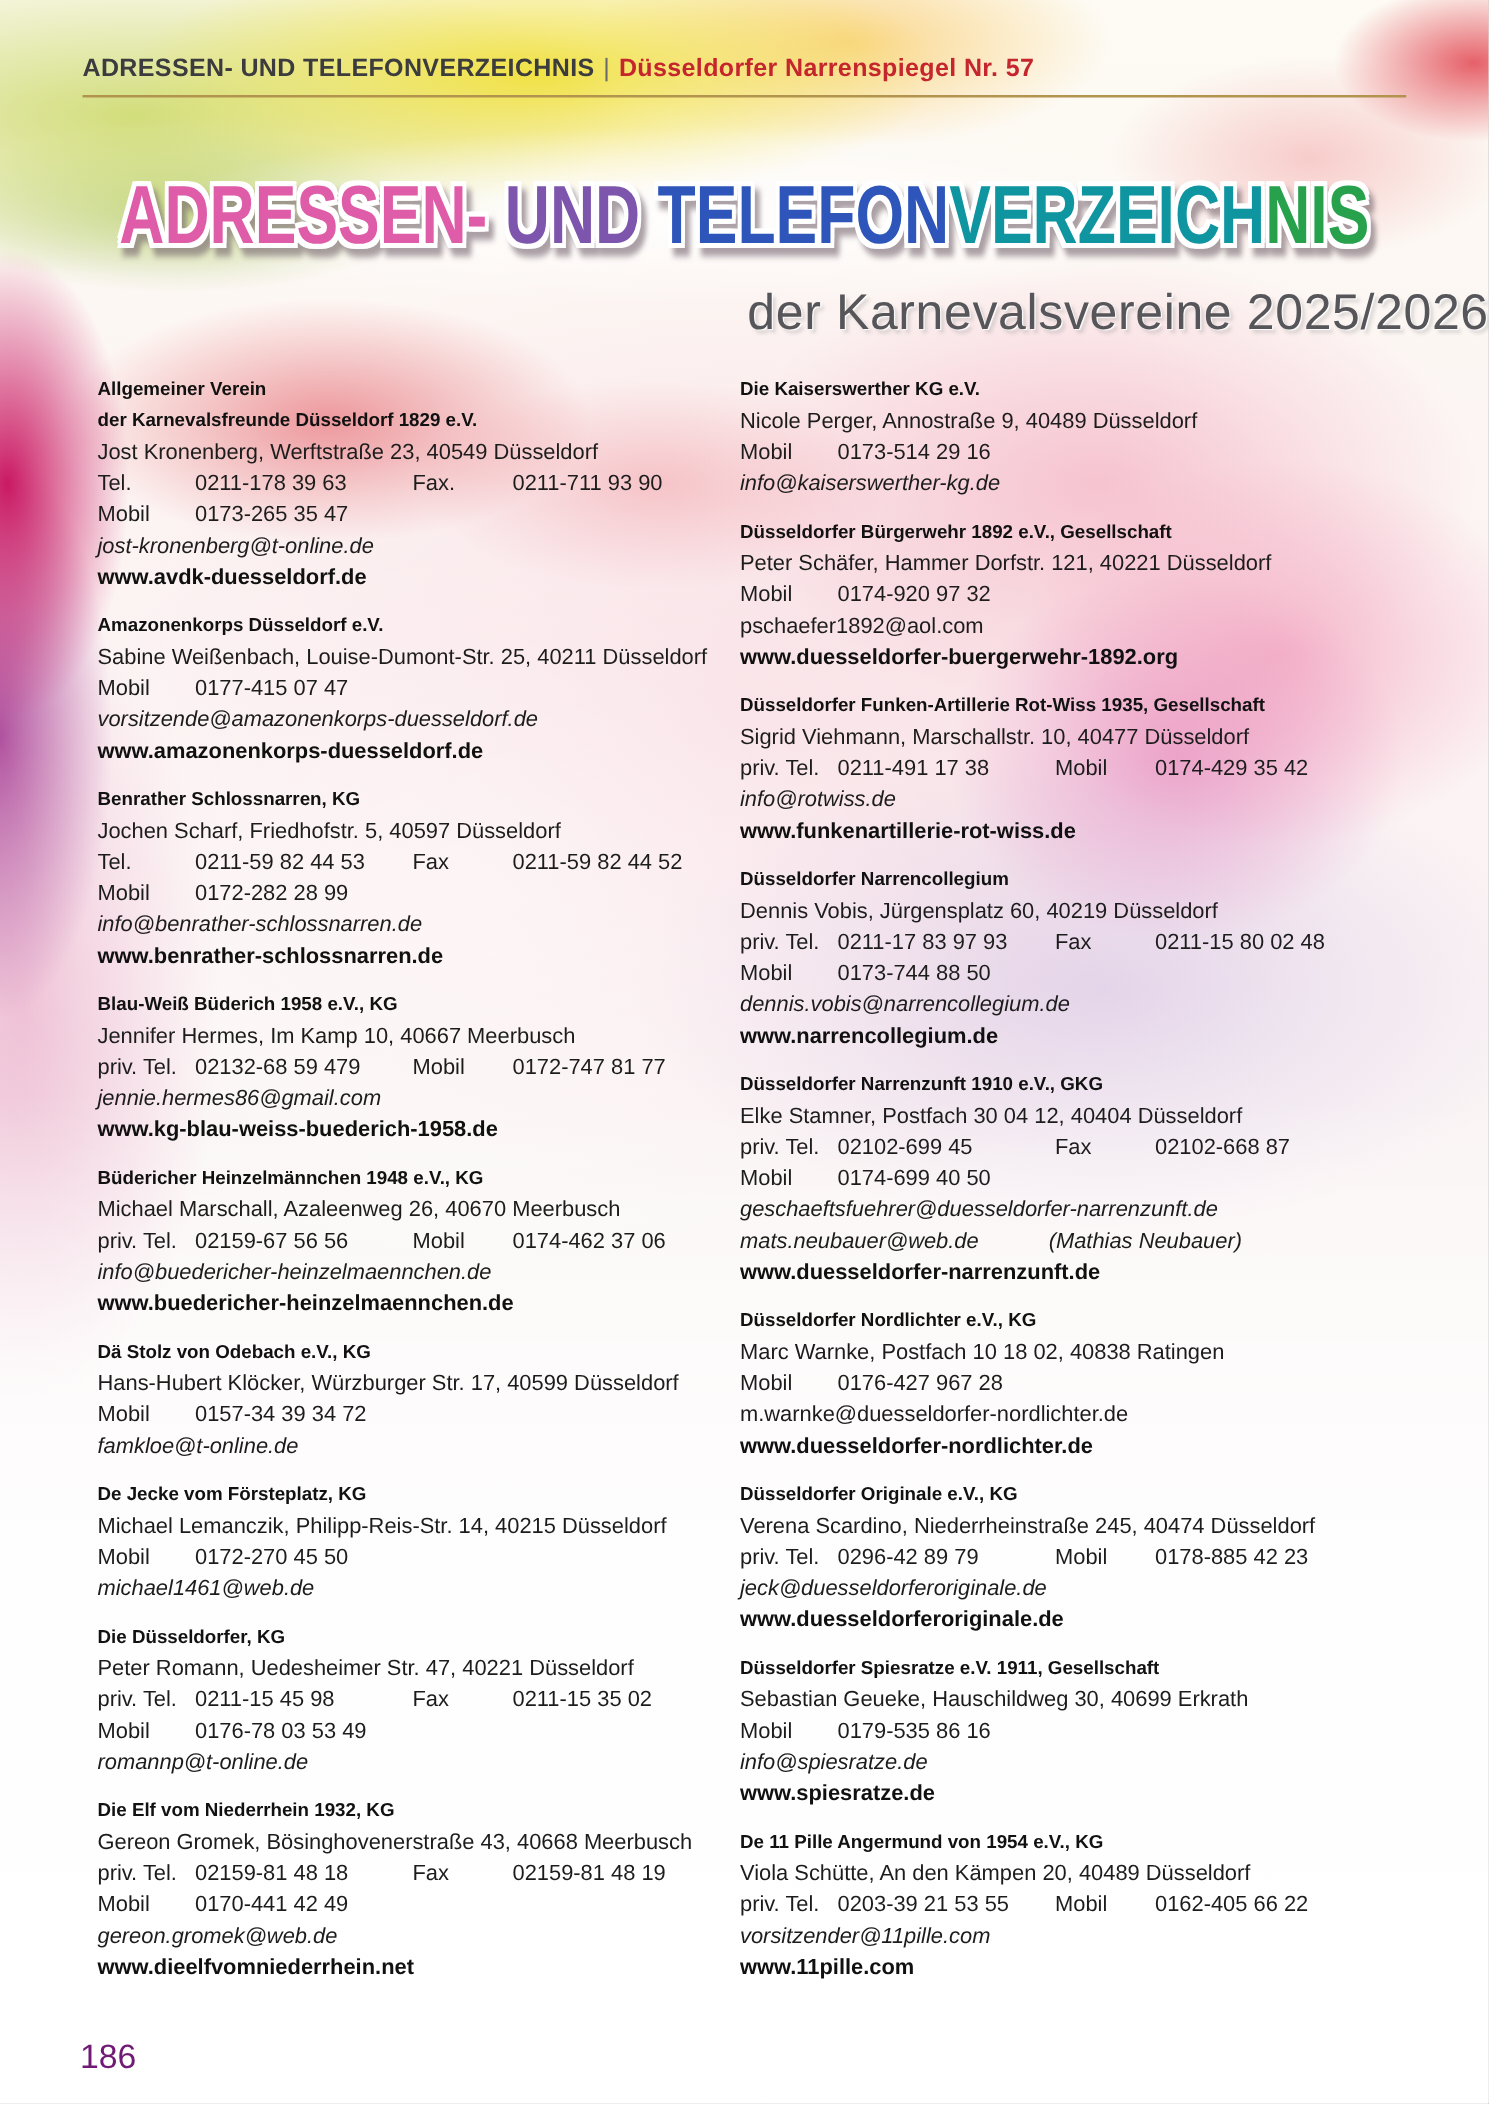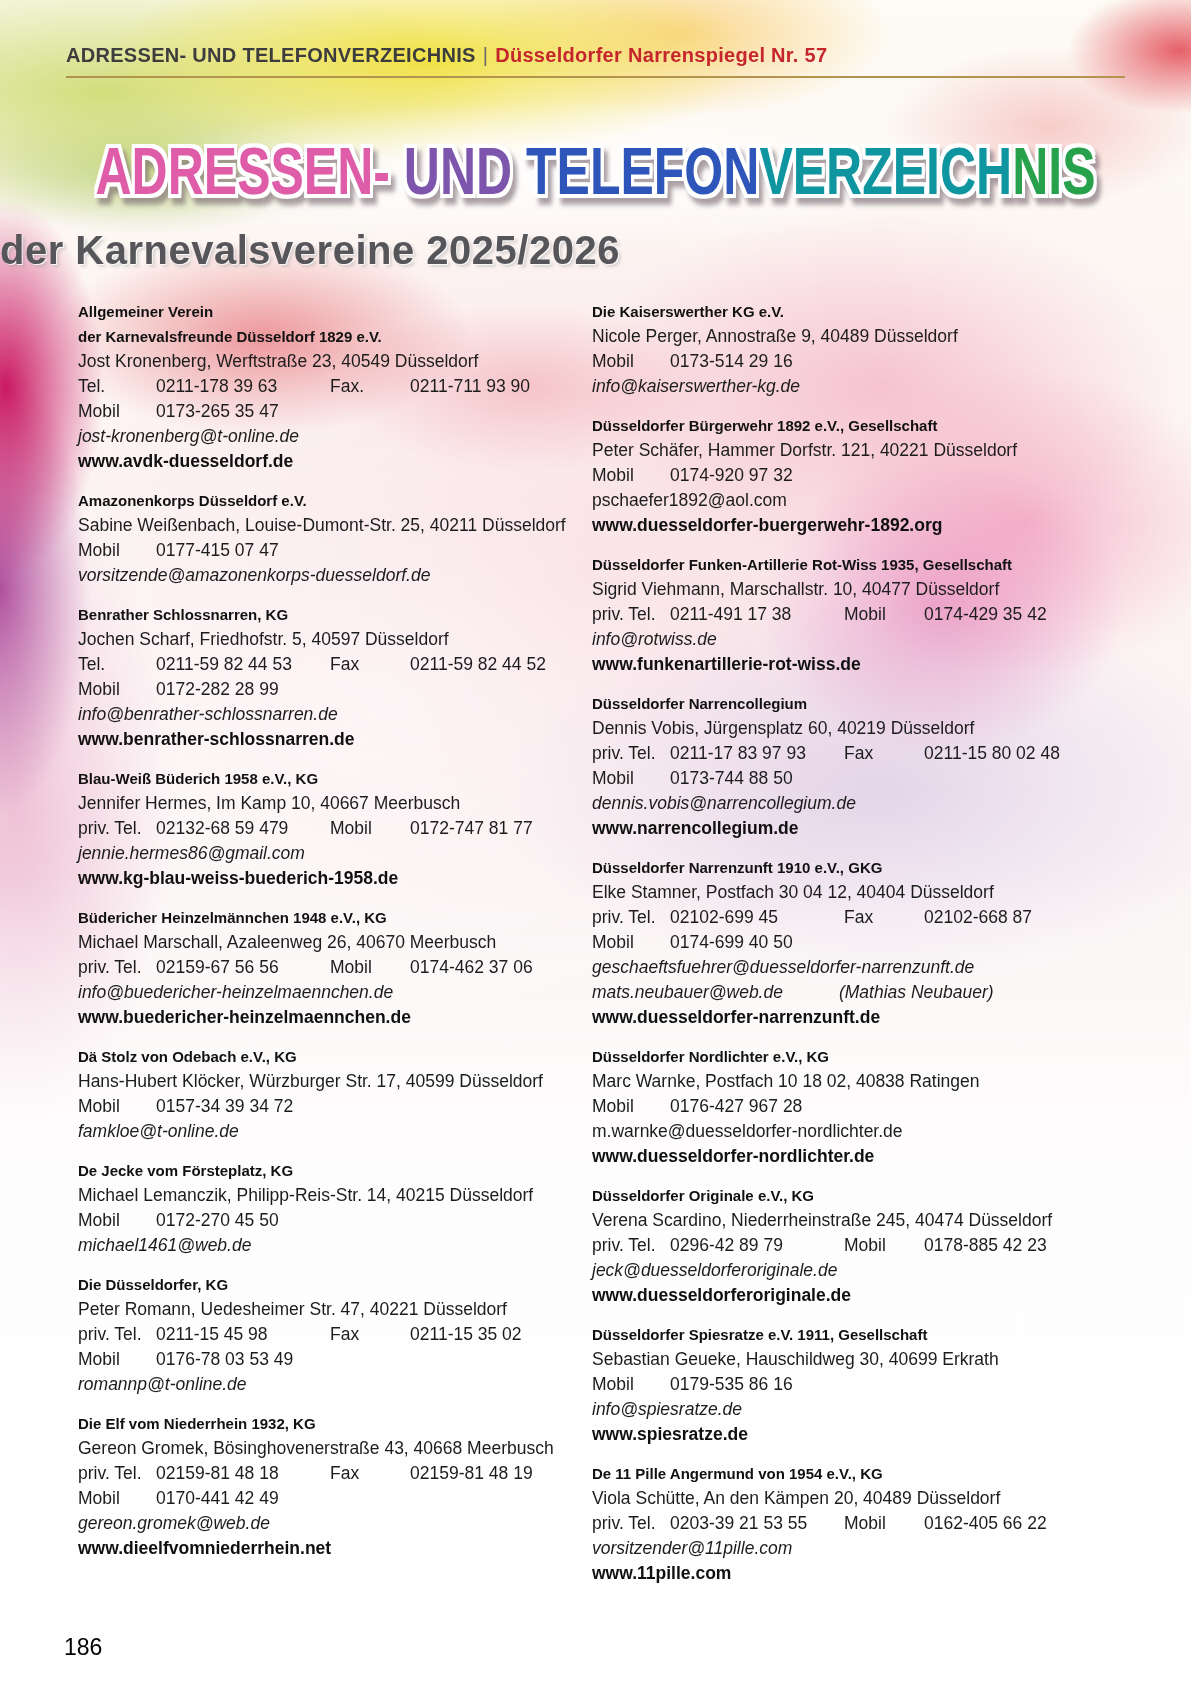--- a/index.html
+++ b/index.html
@@ -50,43 +50,43 @@
     font-size:50px; font-weight:bold; letter-spacing:0px;
     transform:scaleY(1.32);
     filter:drop-shadow(4px 5px 2px rgba(115,98,108,0.6));
   }
   .main-title span {
     text-shadow:
       -3px -3px 0 #fff, 3px -3px 0 #fff, -3px 3px 0 #fff, 3px 3px 0 #fff,
       -3px 0 0 #fff, 3px 0 0 #fff, 0 -3px 0 #fff, 0 3px 0 #fff;
   }
   .subtitle {
-    margin-top:8px; text-align:left;
-    font-size:40px; font-weight:bold; color:#56565a; letter-spacing:0.5px;
+    margin-top:8px; text-align:right;
+    font-size:40px; font-weight:normal; color:#56565a; letter-spacing:0.5px;
     text-shadow:1px 1px 0 rgba(255,255,255,0.85), 3px 3px 3px rgba(140,140,140,0.3);
   }
 
   .columns { display:flex; margin-top:26px; padding:0 50px 0 78px; gap:44px; }
   .col { width:470px; flex:0 0 auto; }
   .col.right { flex:1 1 auto; }
   .entry { margin-bottom:14px; }
   .name { font-size:15px; font-weight:bold; color:#111; }
   .name div { line-height:25px; white-space:nowrap; }
   .line { font-size:17.5px; line-height:25px; color:#1c1c1c; white-space:nowrap; }
   .line.phone { display:flex; }
   .phone span { display:inline-block; white-space:pre; }
   .phone .c0 { min-width:78px; }
   .phone .c1 { min-width:174px; }
   .phone .c2 { min-width:80px; }
   .line.email { font-style:italic; }
   .line.email.plain { font-style:normal; }
   .email .suffix { margin-left:56px; }
   .line.web { font-weight:bold; color:#101010; }
 
-  .page-number { position:absolute; left:64px; bottom:22px; font-size:23px; color:#000000; z-index:1; }
+  .page-number { position:absolute; left:64px; bottom:22px; font-size:27px; color:#701a75; z-index:1; }
 </style>
 </head>
 <body>
 
 <div class="page">
   <div class="bg"></div>
   <div class="content">
 
     <header>
       <div class="header-line">
@@ -124,20 +124,21 @@
           <div class="entry">
             <div class="name">
               <div>Amazonenkorps Düsseldorf e.V.</div>
             </div>
             <div class="line person">Sabine Weißenbach, Louise-Dumont-Str. 25, 40211 Düsseldorf</div>
             <div class="line phone">
               <span class="c0">Mobil</span>
               <span class="c1">0177-415 07 47</span>
             </div>
             <div class="line email">vorsitzende@amazonenkorps-duesseldorf.de</div>
+            <div class="line web">www.amazonenkorps-duesseldorf.de</div>
           </div>
           <div class="entry">
             <div class="name">
               <div>Benrather Schlossnarren, KG</div>
             </div>
             <div class="line person">Jochen Scharf, Friedhofstr. 5, 40597 Düsseldorf</div>
             <div class="line phone">
               <span class="c0">Tel.</span>
               <span class="c1">0211-59 82 44 53</span>
               <span class="c2">Fax</span>

